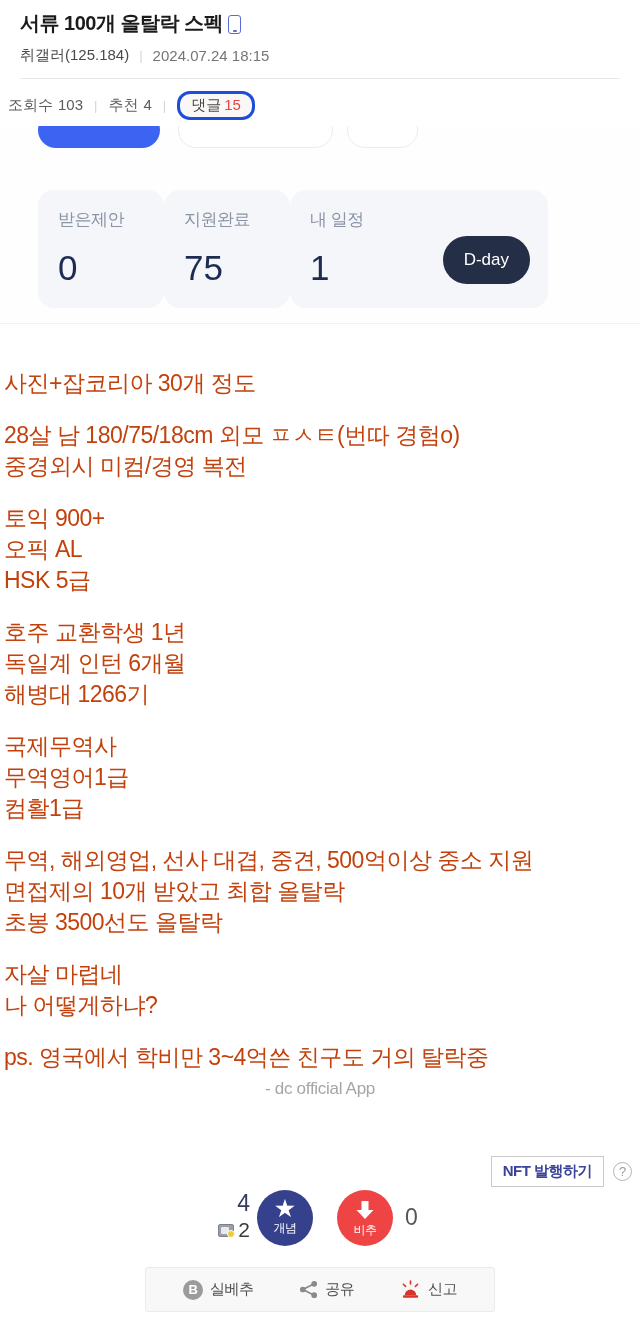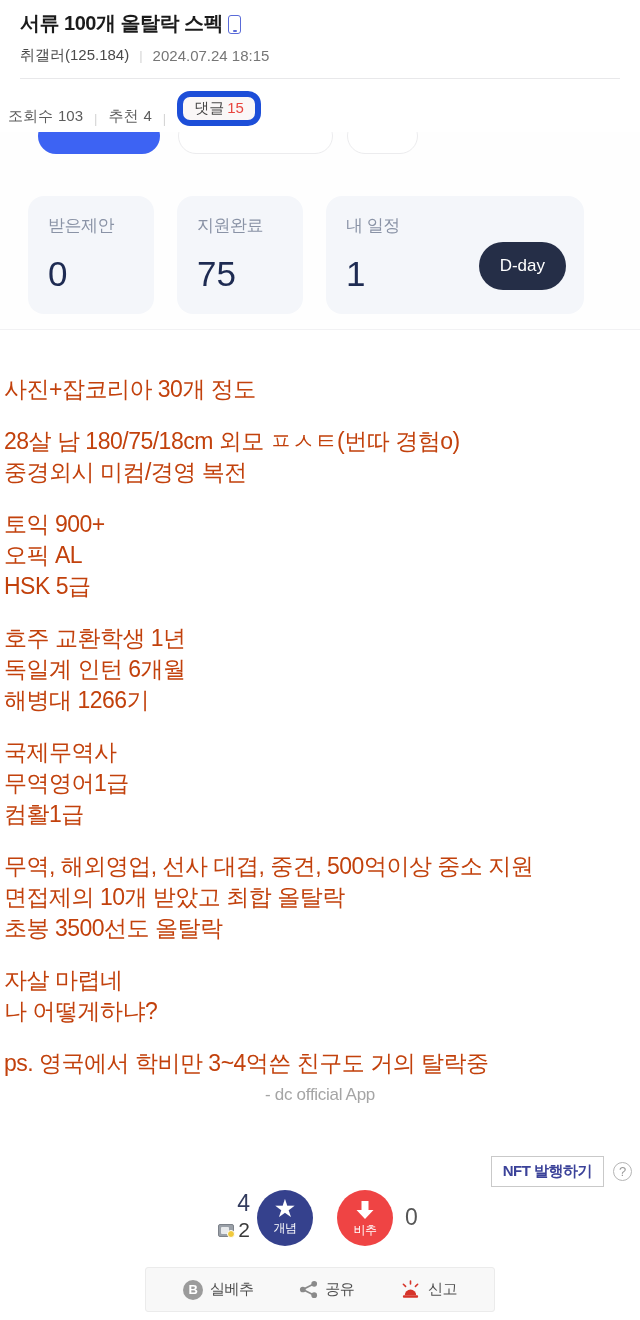--- a/index.html
+++ b/index.html
@@ -15,35 +15,35 @@
   .header { padding: 0 20px; }
   .post-title { font-size: 20px; font-weight: bold; color: #1b1b1b; letter-spacing: -0.5px; display: flex; align-items: center; gap: 5px; }
   .phone-icon { display: inline-block; width: 13px; height: 19px; border: 1.6px solid #5a6bd8; border-radius: 3px; position: relative; margin-top: 2px; }
   .phone-icon::after { content: ""; position: absolute; left: 50%; bottom: 1.5px; transform: translateX(-50%); width: 4px; height: 1.8px; background: #5a6bd8; border-radius: 1px; }
   .author-line { margin-top: 9px; font-size: 15px; color: #4a4a4a; display: flex; align-items: center; }
   .author-sep { color: #d5d5d5; margin: 0 10px; font-size: 13px; }
   .author-date { color: #767676; }
   .header-divider { border: none; border-top: 1px solid #e8e8ea; margin: 13px 0 0 0; }
 
   
-  .stats-row { padding: 12px 0 0 8px; font-size: 15px; color: #5c5c5c; display: flex; align-items: flex-end; }
+  .stats-row { padding: 12px 0 0 8px; font-size: 15px; color: #5c5c5c; display: flex; align-items: center; }
   .stat-item { display: flex; gap: 5px; }
   .stat-sep { color: #d5d5d5; margin: 0 11px; font-size: 13px; }
-  .comment-pill { border: 6px solid #1d4ed8; border-radius: 13px; background: #faf7f7; padding: 2px 11px; display: flex; gap: 3px; font-size: 15px; }
+  .comment-pill { border: 3px solid #1d4ed8; border-radius: 13px; background: #faf7f7; padding: 2px 11px; display: flex; gap: 3px; font-size: 15px; }
   .comment-pill .c-label { color: #4a4a4a; }
   .comment-pill .c-count { color: #e8453f; }
 
   
   .embed { position: relative; width: 640px; height: 198px; margin-top: 6px; background: #fefefe; border-bottom: 1px solid #f1f1f3; overflow: hidden; }
   .embed-pills { position: absolute; top: 0; left: 0; right: 0; height: 22px; }
   .pill { position: absolute; top: -14px; height: 36px; border-radius: 18px; }
   .pill-blue { left: 38px; width: 122px; background: #3d63f3; }
   .pill-outline1 { left: 178px; width: 155px; background: #fff; border: 1px solid #ececee; }
   .pill-outline2 { left: 347px; width: 71px; background: #fff; border: 1px solid #ececee; }
-  .cards { position: absolute; top: 64px; left: 28px; display: flex; gap: 23px; }
+  .cards { position: absolute; top: 64px; left: 38px; display: flex; }
   .card { background: #f4f6fa; border-radius: 16px; height: 118px; padding: 18px 20px 0 20px; }
   .card-offers { width: 126px; }
   .card-applied { width: 126px; }
   .card-schedule { width: 258px; position: relative; }
   .card-label { font-size: 17px; color: #8a93a6; letter-spacing: -0.5px; }
   .card-value { font-size: 35px; color: #1e2b52; margin-top: 17px; }
   .dday-pill { position: absolute; right: 18px; top: 46px; background: #252e47; color: #fff; font-size: 17px; border-radius: 27px; padding: 14px 21px; }
 
   
   .post-body { padding: 44px 8px 0 4px; font-size: 23px; color: #c2410c; letter-spacing: -0.5px; }

